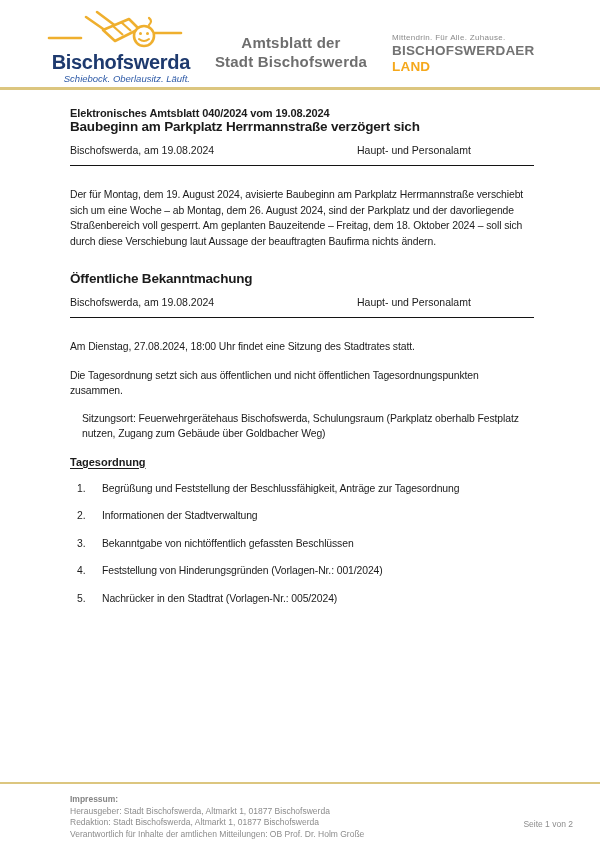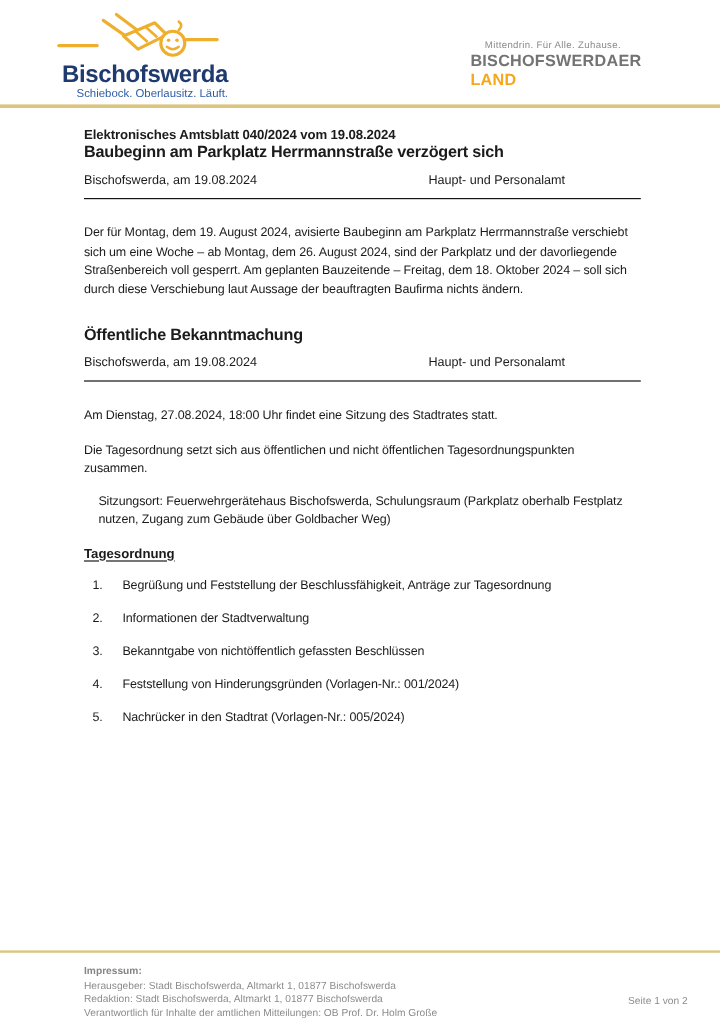--- a/index.html
+++ b/index.html
@@ -21,29 +21,29 @@
     justify-content: space-between;
     padding: 6px 26px 0 40px;
   }
   .logo-left { width: 150px; text-align: right; }
   .logo-left .mascot { display: block; margin: 0 auto 1px auto; }
   .logo-left .city-name {
     font-size: 20px; font-weight: bold; color: #1e3a6e;
     letter-spacing: -0.3px; line-height: 21px;
   }
   .logo-left .city-tagline {
-    font-size: 9.5px; color: #2f5ba7; line-height: 12px;
+    font-size: 9.5px; font-style: italic; color: #2f5ba7; line-height: 12px;
   }
   .center-title {
     text-align: center; color: #6e6e6e; font-weight: bold;
     font-size: 15px; line-height: 19px; letter-spacing: 0.2px;
     margin-top: 10px;
   }
   .logo-right { width: 182px; margin-top: 14px; }
-  .logo-right .land-tagline { font-size: 8px; color: #8a8a8a; letter-spacing: 0.3px; line-height: 11px; margin-left: 12px; }
+  .logo-right .land-tagline { font-size: 8px; color: #8a8a8a; letter-spacing: 0.3px; line-height: 11px; }
   .logo-right .land-brand { font-size: 13.5px; font-weight: bold; letter-spacing: 0.2px; line-height: 16px; }
   .logo-right .brand-blue { color: #737373; }
   .logo-right .brand-orange { color: #f5a81c; }
 
   .gold-rule { height: 3px; background: #dcc67f; width: 600px; }
 
   
   .content { padding: 0 66px 0 70px; }
   .issue-line { margin-top: 17px; font-size: 11px; font-weight: bold; letter-spacing: -0.1px; }
 
@@ -66,21 +66,21 @@
     text-decoration: underline; text-underline-offset: 2px;
   }
   .section-label { margin-top: 12px; font-size: 10.5px; }
 
   .agenda-list { margin-top: 13px; }
   .agenda-item { display: flex; margin-bottom: 12px; font-size: 10.4px; line-height: 15.5px; }
   .agenda-item .num { width: 32px; flex: 0 0 32px; padding-left: 7px; }
   .agenda-item .txt { max-width: 362px; letter-spacing: -0.1px; }
 
   
-  .footer { position: absolute; left: 0; bottom: 0; width: 600px; }
+  .footer { position: absolute; left: 0; bottom: 10px; width: 600px; }
   .footer .gold-rule-footer { height: 2.5px; background: #dcc67f; width: 600px; }
   .footer-inner { position: relative; padding: 10px 27px 0 70px; }
   .footer-text { font-size: 8.5px; line-height: 11.5px; color: #8c8c8c; }
   .footer-text .imp-label { font-weight: bold; color: #858585; }
   .page-indicator {
     position: absolute; right: 27px; bottom: 11px;
     font-size: 8.5px; color: #8c8c8c;
   }
 </style>
 </head>
@@ -101,20 +101,24 @@
         <circle cx="99" cy="27" r="10" stroke="#efaf2e" stroke-width="2.6" fill="#ffffff"></circle>
         <circle cx="95.5" cy="24.5" r="1.5" fill="#efaf2e"></circle>
         <circle cx="102.5" cy="24.5" r="1.5" fill="#efaf2e"></circle>
         <path d="M94 30 Q99 34 104 30" stroke="#efaf2e" stroke-width="2" fill="none" stroke-linecap="round"></path>
         <path d="M104 16 Q108 12 104 9" stroke="#efaf2e" stroke-width="2.2" fill="none" stroke-linecap="round"></path>
       </svg>
       <div class="city-name">Bischofswerda</div>
       <div class="city-tagline">Schiebock. Oberlausitz. Läuft.</div>
     </div>
 
+    <div class="center-title">
+      <div>Amtsblatt der</div>
+      <div>Stadt Bischofswerda</div>
+    </div>
 
     <div class="logo-right">
       <div class="land-tagline">Mittendrin. Für Alle. Zuhause.</div>
       <div class="land-brand"><span class="brand-blue">BISCHOFSWERDAER</span><span class="brand-orange"> LAND</span></div>
     </div>
   </div>
 
   <div class="gold-rule"></div>
 
   <div class="content">

